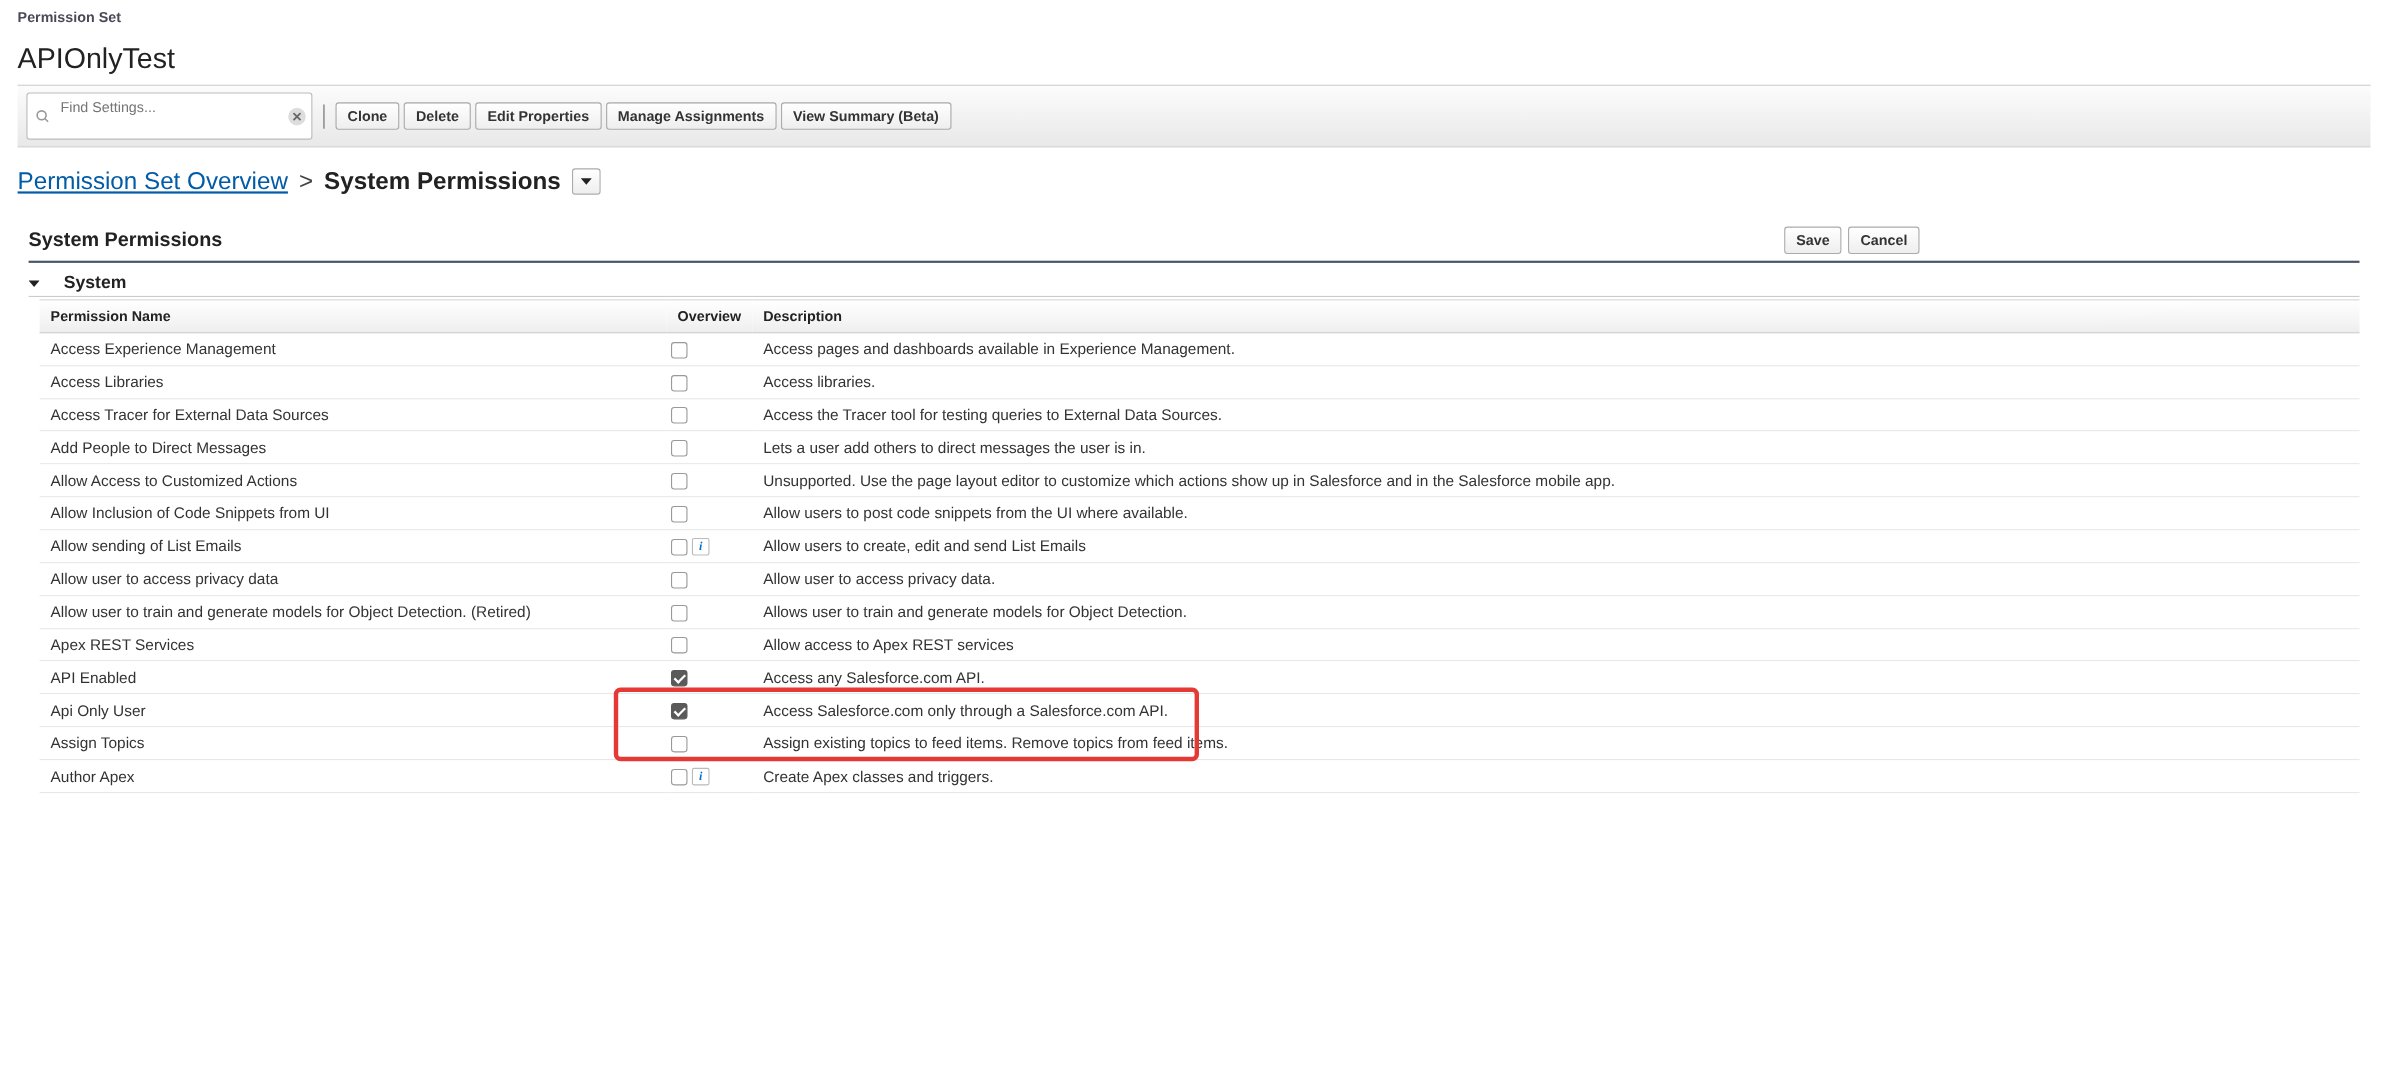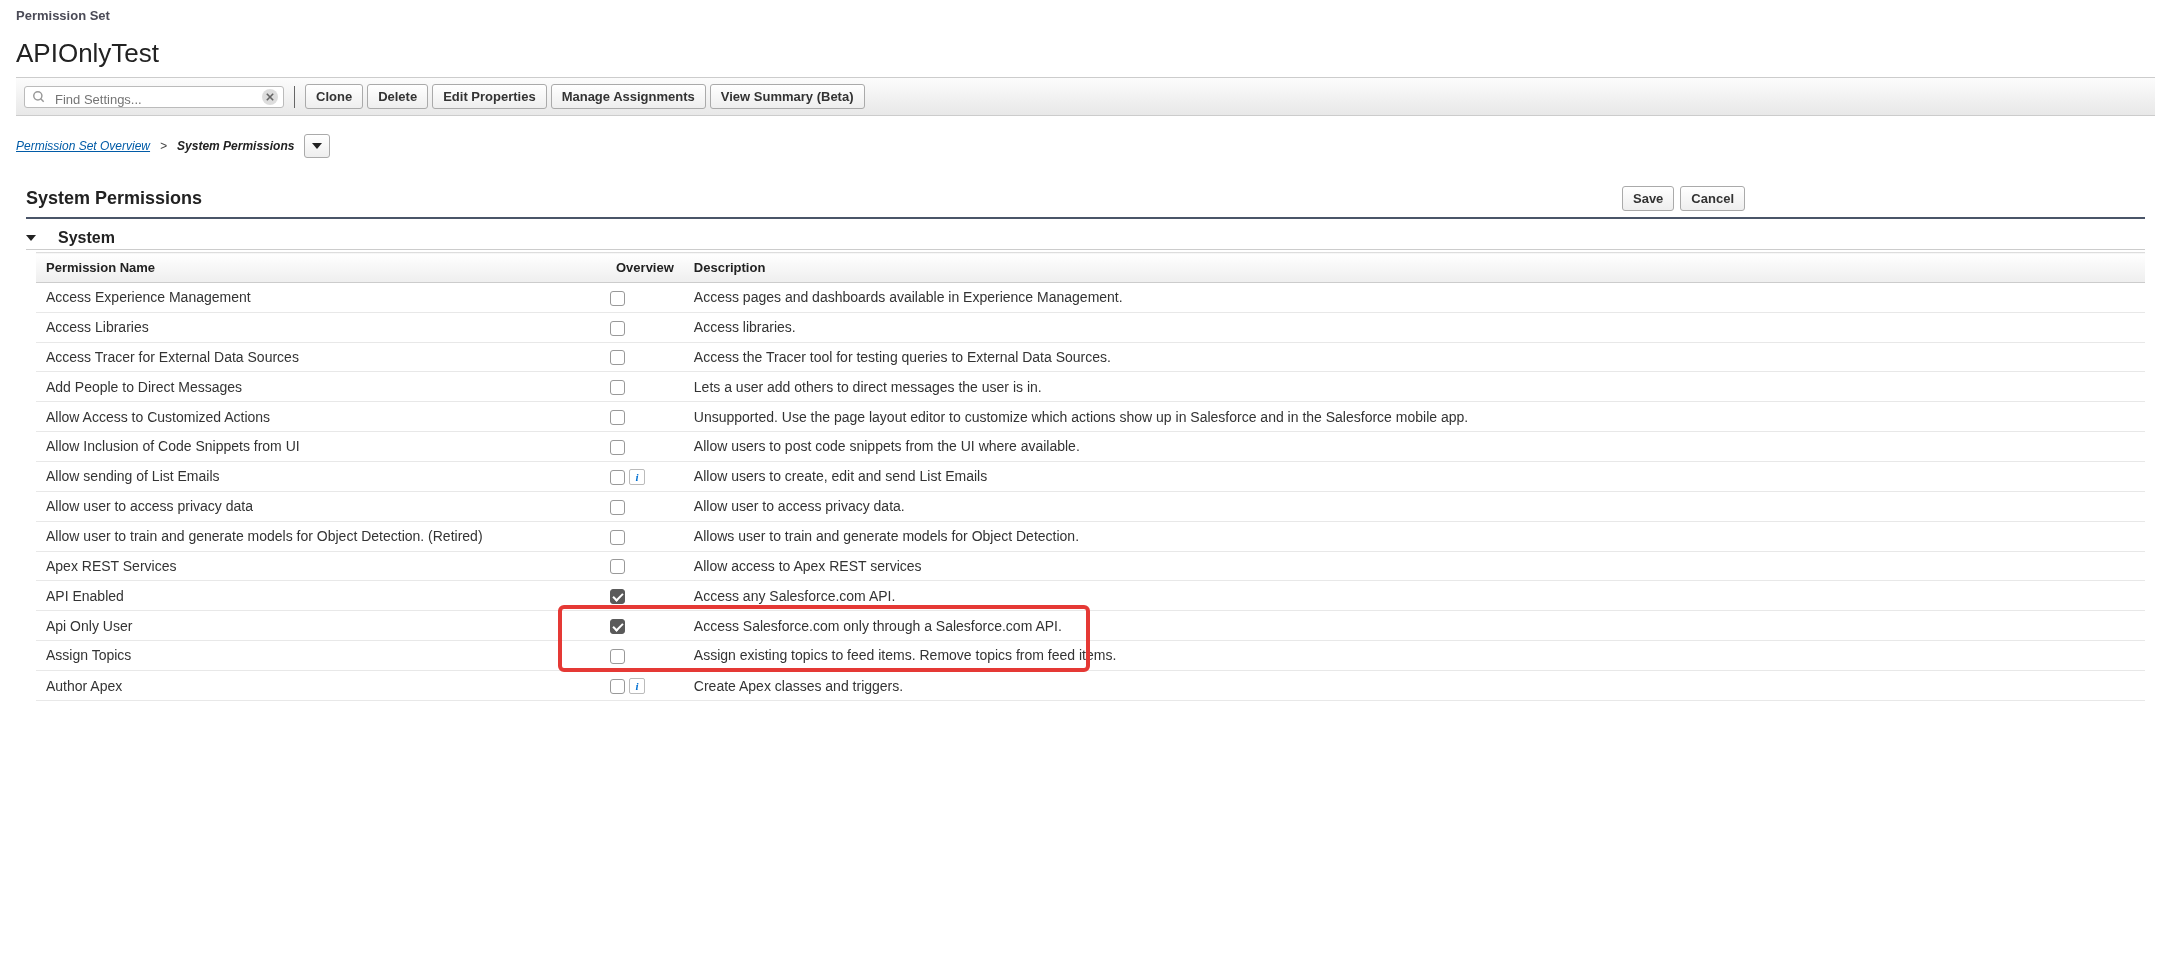--- a/index.html
+++ b/index.html
@@ -23,21 +23,21 @@
     }
     
     .search-wrapper {
       position: relative;
       display: inline-flex;
       align-items: center;
       width: 260px;
     }
     .search-input {
       width: 100%;
-      padding: 5px 28px 0 30px;
+      padding: 5px 28px 21px 30px;
       border: 1px solid #bbb;
       border-radius: 3px;
       font-size: 13px;
       color: #0369a1;
       background: #fff;
     }
     .search-icon {
       position: absolute;
       left: 8px;
       width: 14px;
@@ -74,22 +74,21 @@
       color: #333;
       cursor: pointer;
       font-weight: bold;
     }
     
     .breadcrumb {
       display: flex;
       align-items: center;
       gap: 10px;
       margin: 18px 0 28px 0;
-      font-size: 12px;
-      font-style: italic;
+      font-size: 22px;
     }
     .breadcrumb-link { color: #015ba7; text-decoration: underline; cursor: pointer; }
     .breadcrumb-sep { color: #444; }
     .breadcrumb-current { font-weight: bold; color: #222; }
     .dropdown-btn {
       display: inline-flex;
       align-items: center;
       justify-content: center;
       width: 26px;
       height: 24px;

